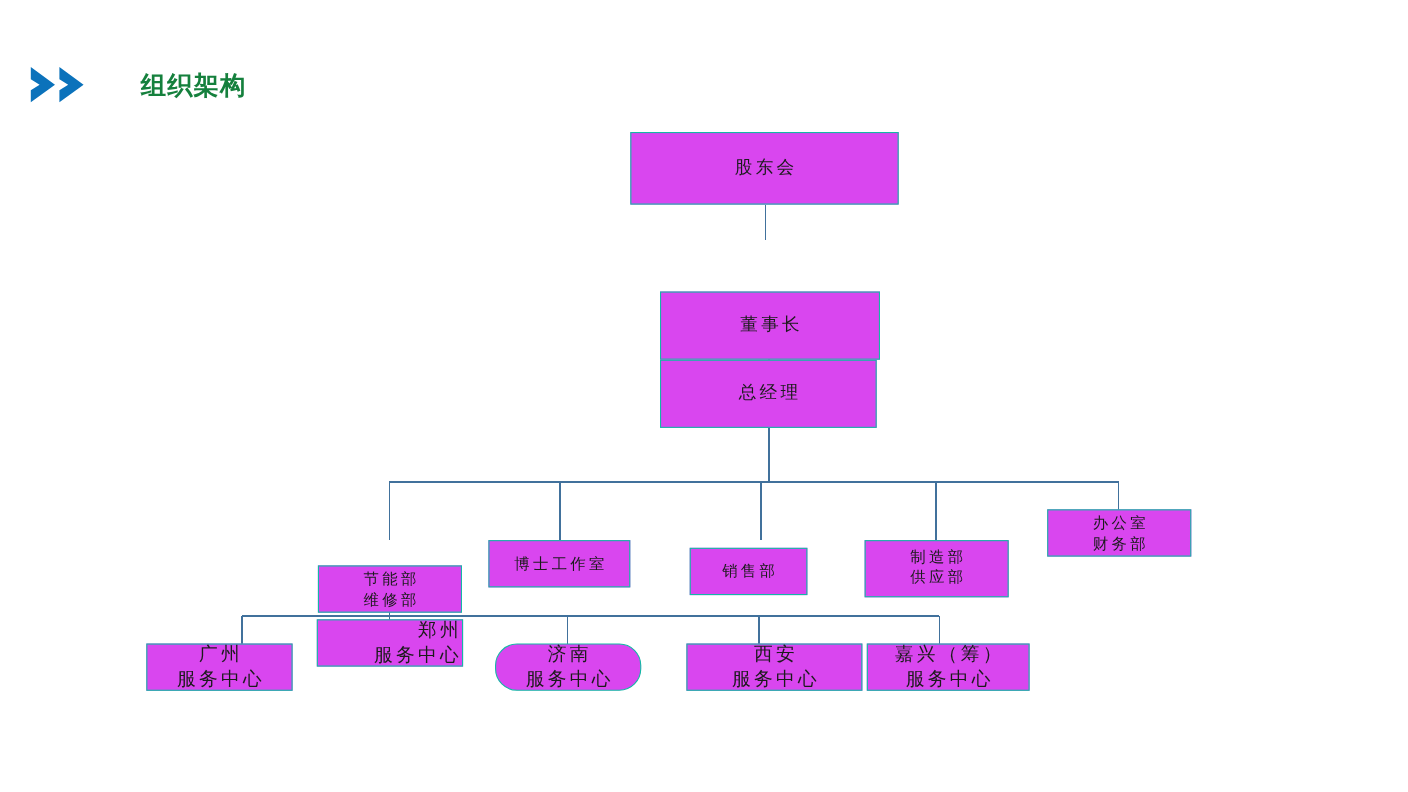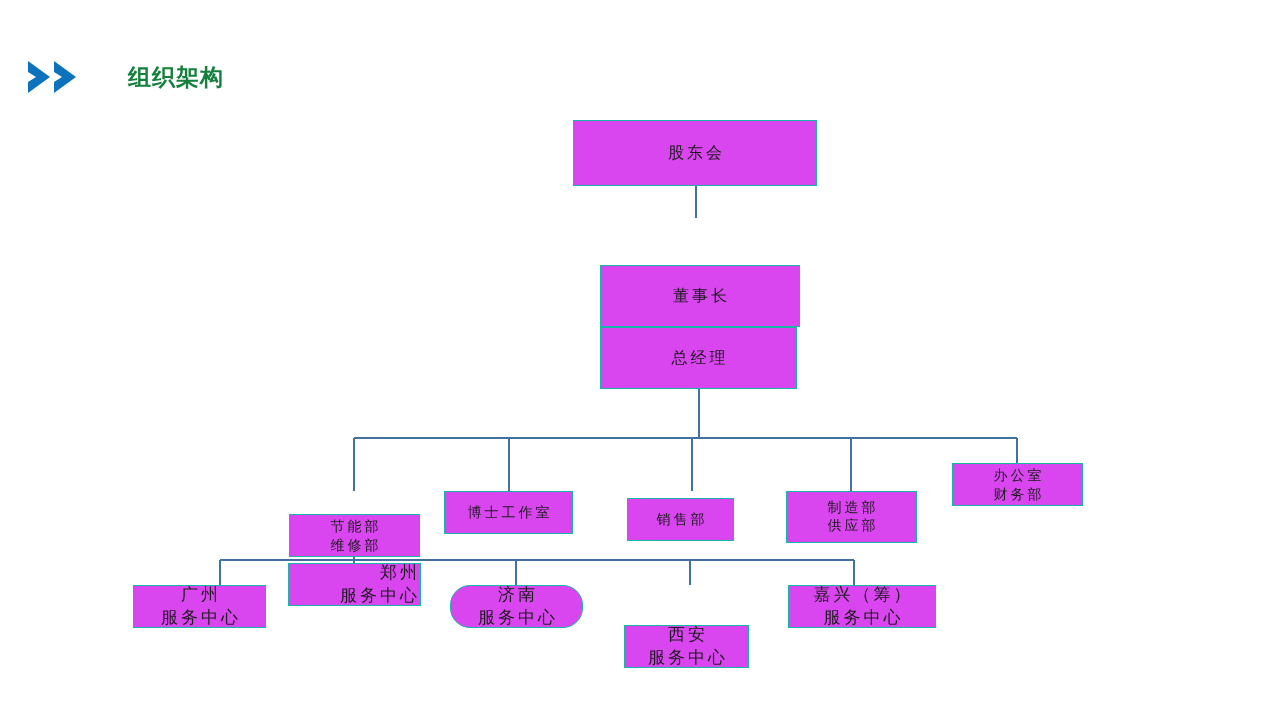--- a/index.html
+++ b/index.html
@@ -166,21 +166,21 @@
     <div class="node node-center" style="left:288px; top:563px; width:133px; height:43px;align-items:flex-end;">
       <span class="line">郑州</span>
       <span class="line">服务中心</span>
     </div>
 
     <div class="node node-center" style="left:450px; top:585px; width:133px; height:43px;border-radius:20px;">
       <span class="line">济南</span>
       <span class="line">服务中心</span>
     </div>
 
-    <div class="node node-center" style="left:624px; top:585px; width:125px; height:43px;margin-top:40px;">
+    <div class="node node-center" style="left:624px; top:585px; width:160px; height:43px;">
       <span class="line">西安</span>
       <span class="line">服务中心</span>
     </div>
 
     <div class="node node-center" style="left:788px; top:585px; width:148px; height:43px;">
       <span class="line">嘉兴（筹）</span>
       <span class="line">服务中心</span>
     </div>
 
   </div>

